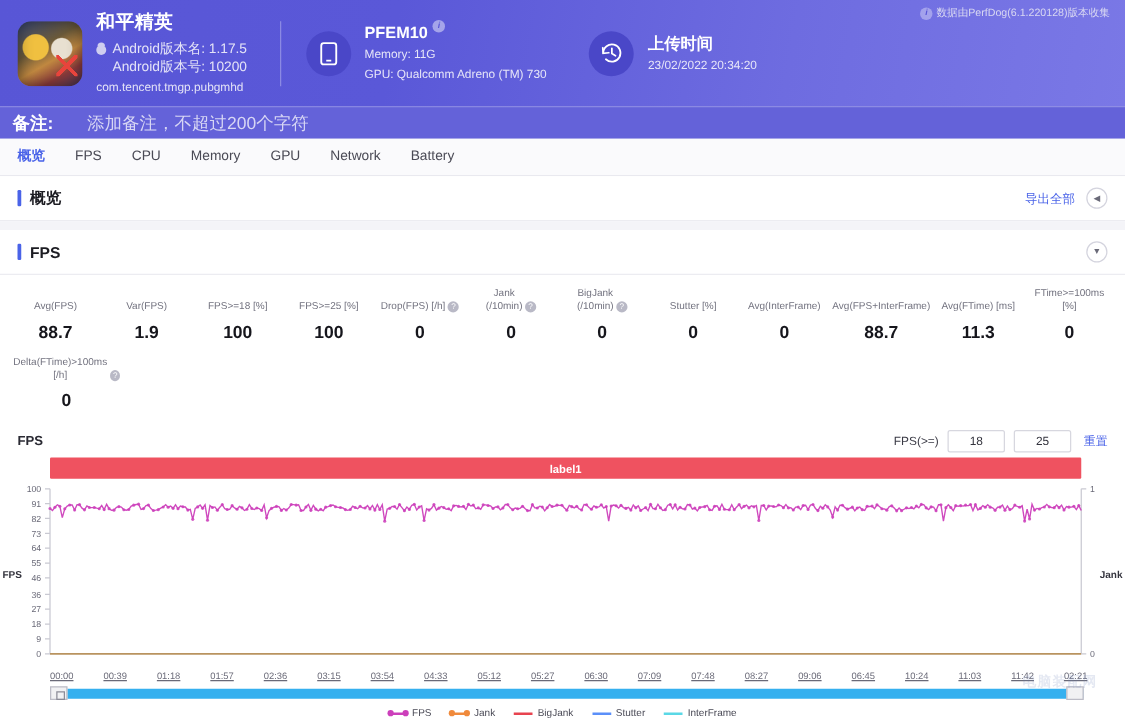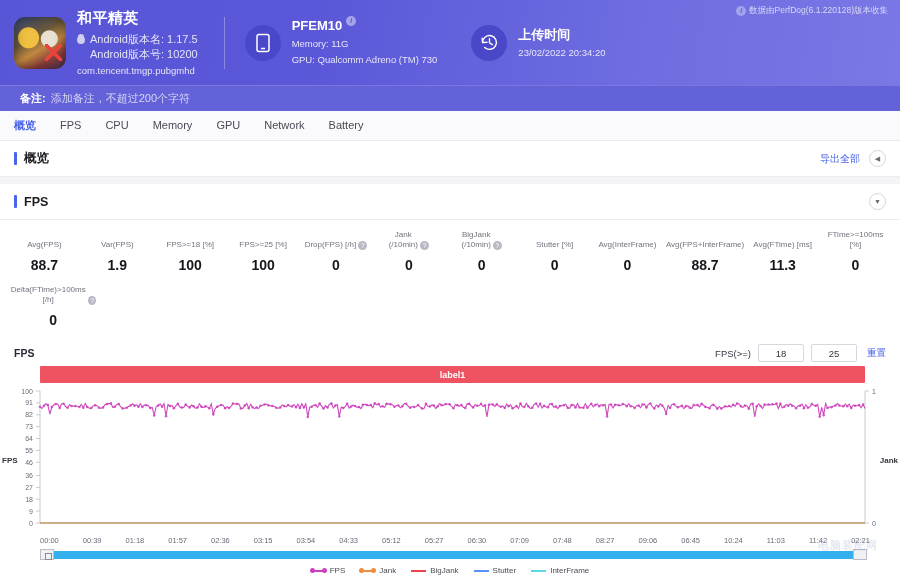--- a/index.html
+++ b/index.html
@@ -88,23 +88,24 @@
     font-size: 8.5px; color: #d9d8f2;
     display: flex; align-items: center;
   }
   .perfdog-note .info-badge { margin: 0 3px 0 0; background: rgba(255,255,255,.35); }
 
   
   .remark-bar {
     height: 26px;
     background: #6462d9;
     display: flex; align-items: center;
-    padding: 0 20px;
-    font-size: 11px; color: #d7d6f4;
+    padding: 0 10px;
+    font-size: 14px; color: #d7d6f4;
     border-top: 1px solid rgba(255,255,255,.14);
+    gap: 22px;
   }
   .remark-label { font-weight: bold; color: #ffffff; margin-right: 5px; }
 
   
   .tabs {
     height: 30px;
     background: #fafafc;
     border-bottom: 1px solid #e9e9ef;
     display: flex; align-items: center;
     padding: 0 12px;
@@ -208,21 +209,21 @@
   .axis-label-right {
     position: absolute; right: 2px; top: 50%;
     transform: translateY(-50%) ;
     font-size: 8px; font-weight: bold; color: #33333d;
   }
 
   .x-axis-row {
     display: flex; margin: 1px 30px 0 40px;
     justify-content: space-between;
   }
-  .x-tick { font-size: 7.5px; color: #6a6a78; }
+  .x-tick { font-size: 7.5px; color: #6a6a78; text-decoration: underline; }
 
   .scrollbar-row { margin: 4px 33px 0 40px; position: relative; height: 11px; }
   .scrollbar-track {
     position: absolute; left: 0; right: 0; top: 2px;
     height: 8px; background: #35b0ef; border-radius: 1px;
   }
   .scrollbar-handle-l {
     position: absolute; left: 0; top: 0;
     width: 14px; height: 11px;
     background: #f1f1f3; border: 1px solid #bcbcc6;

